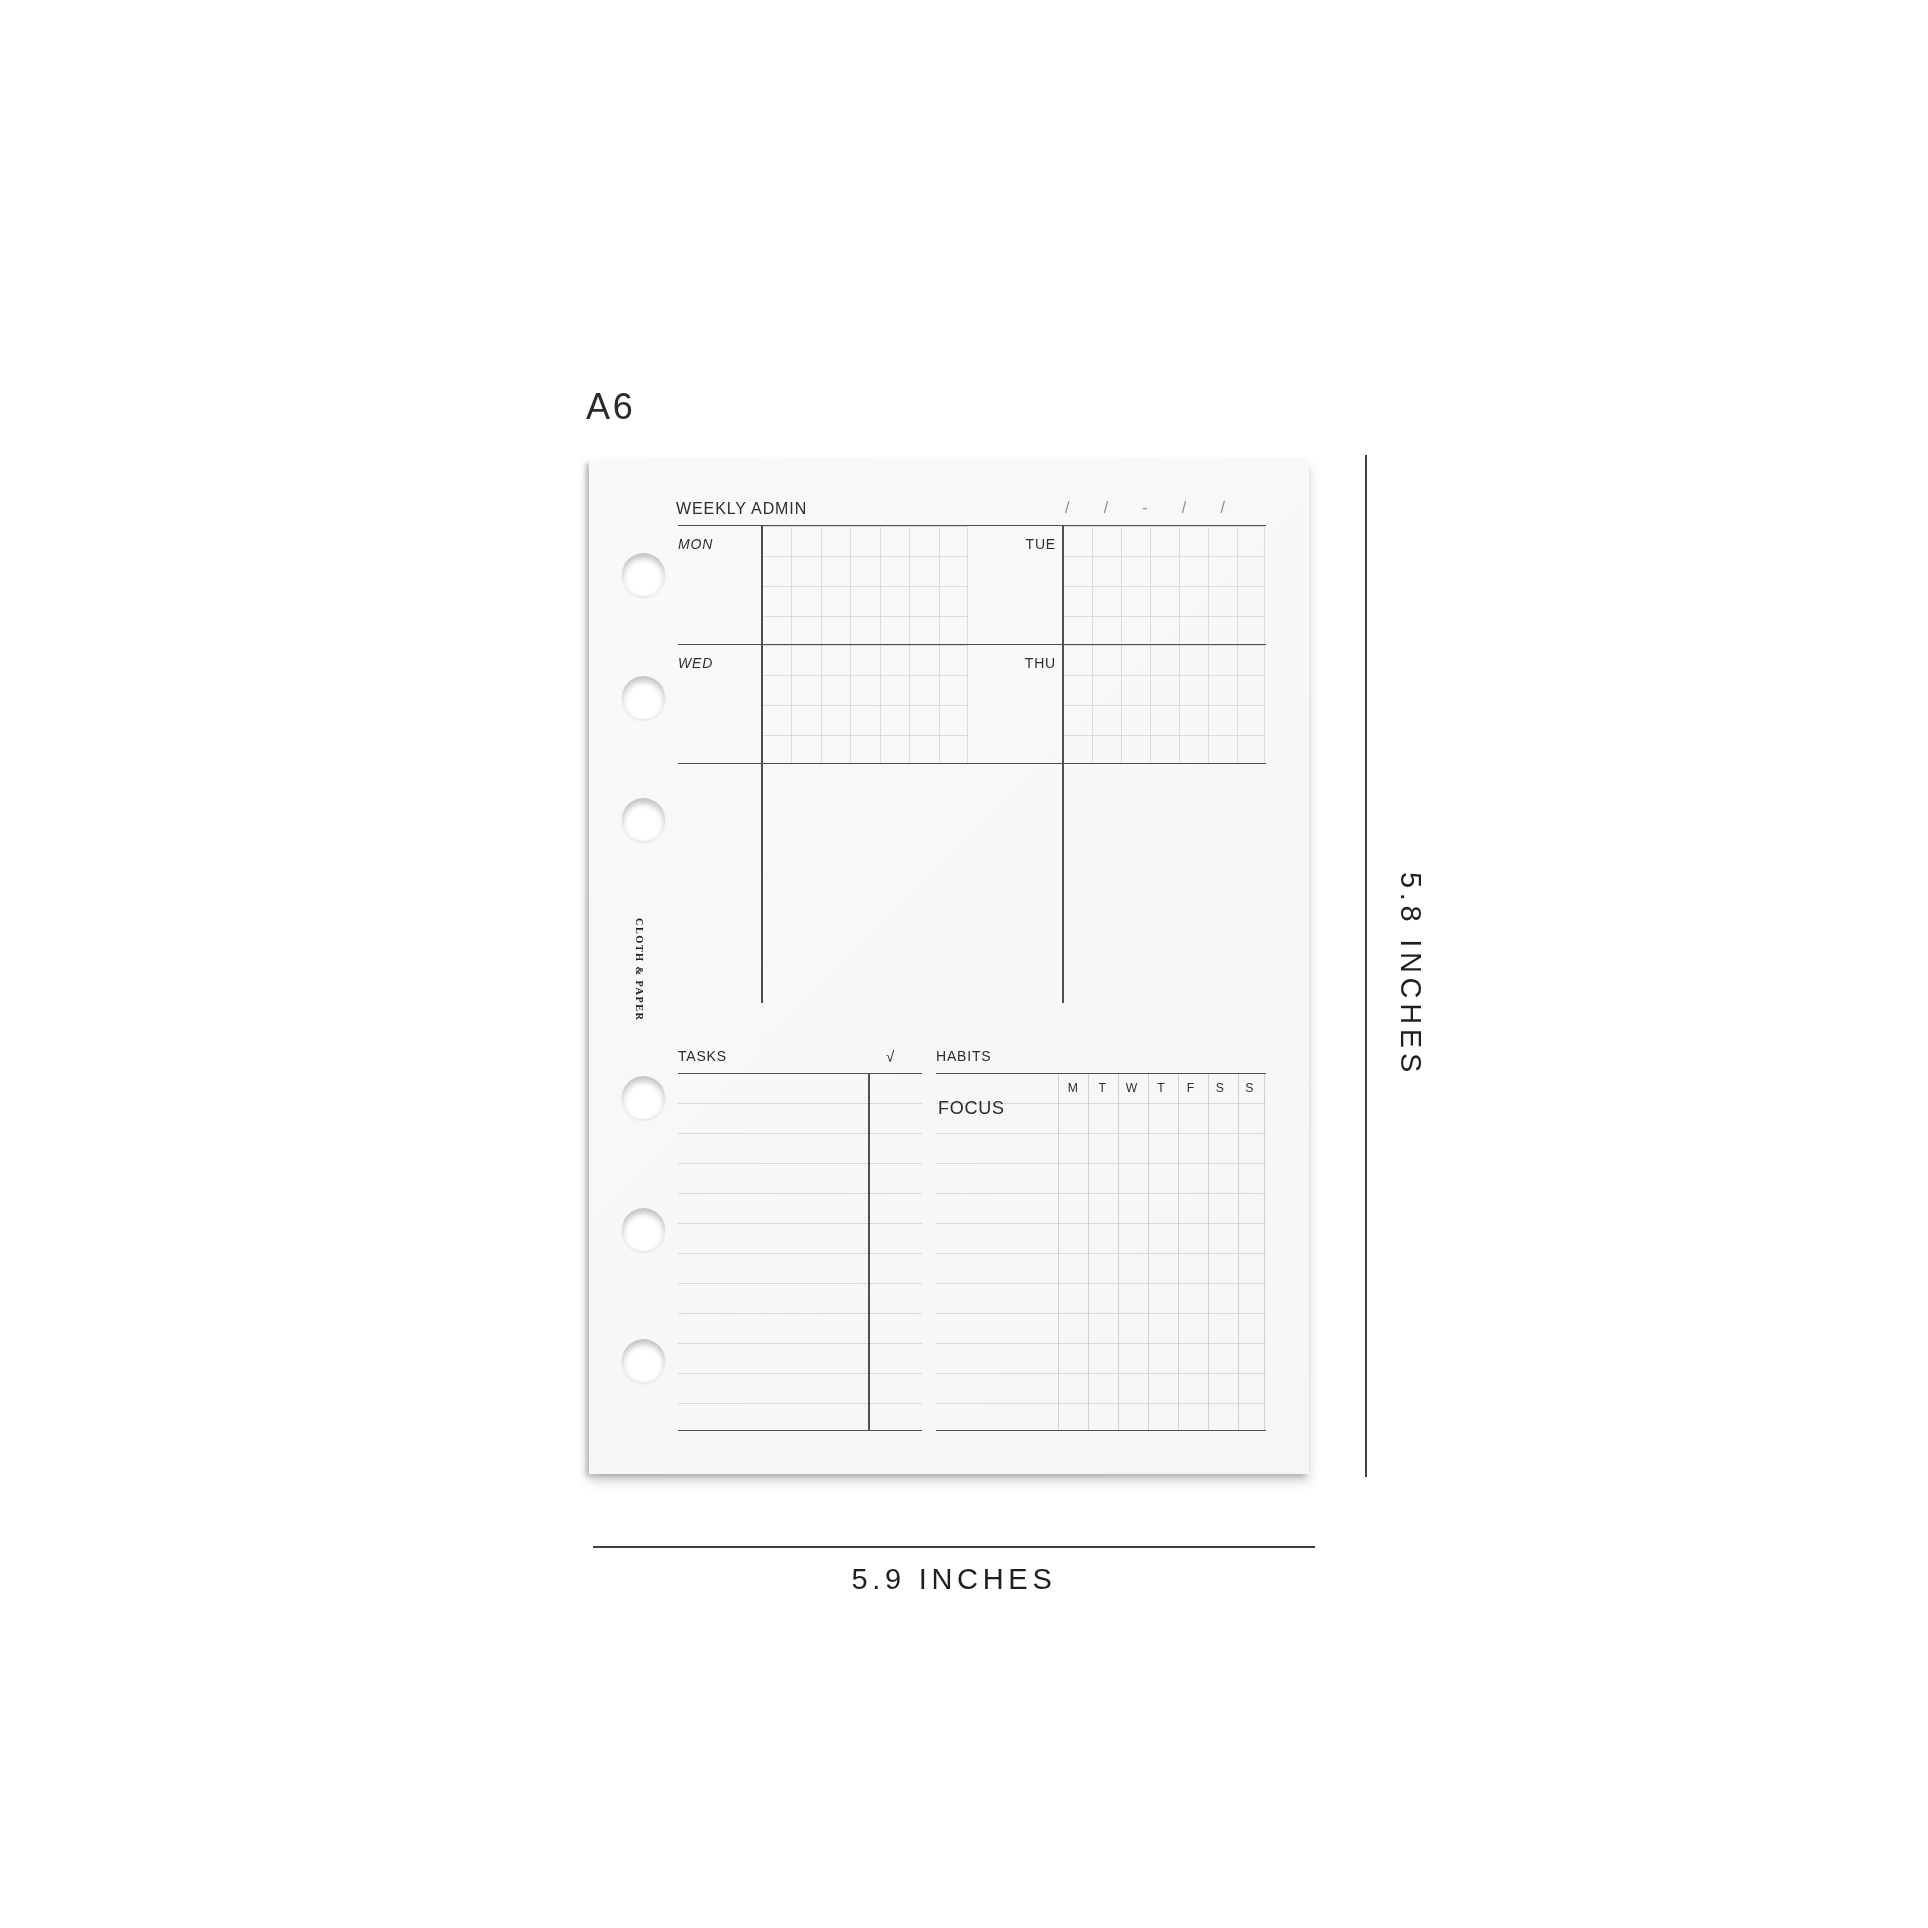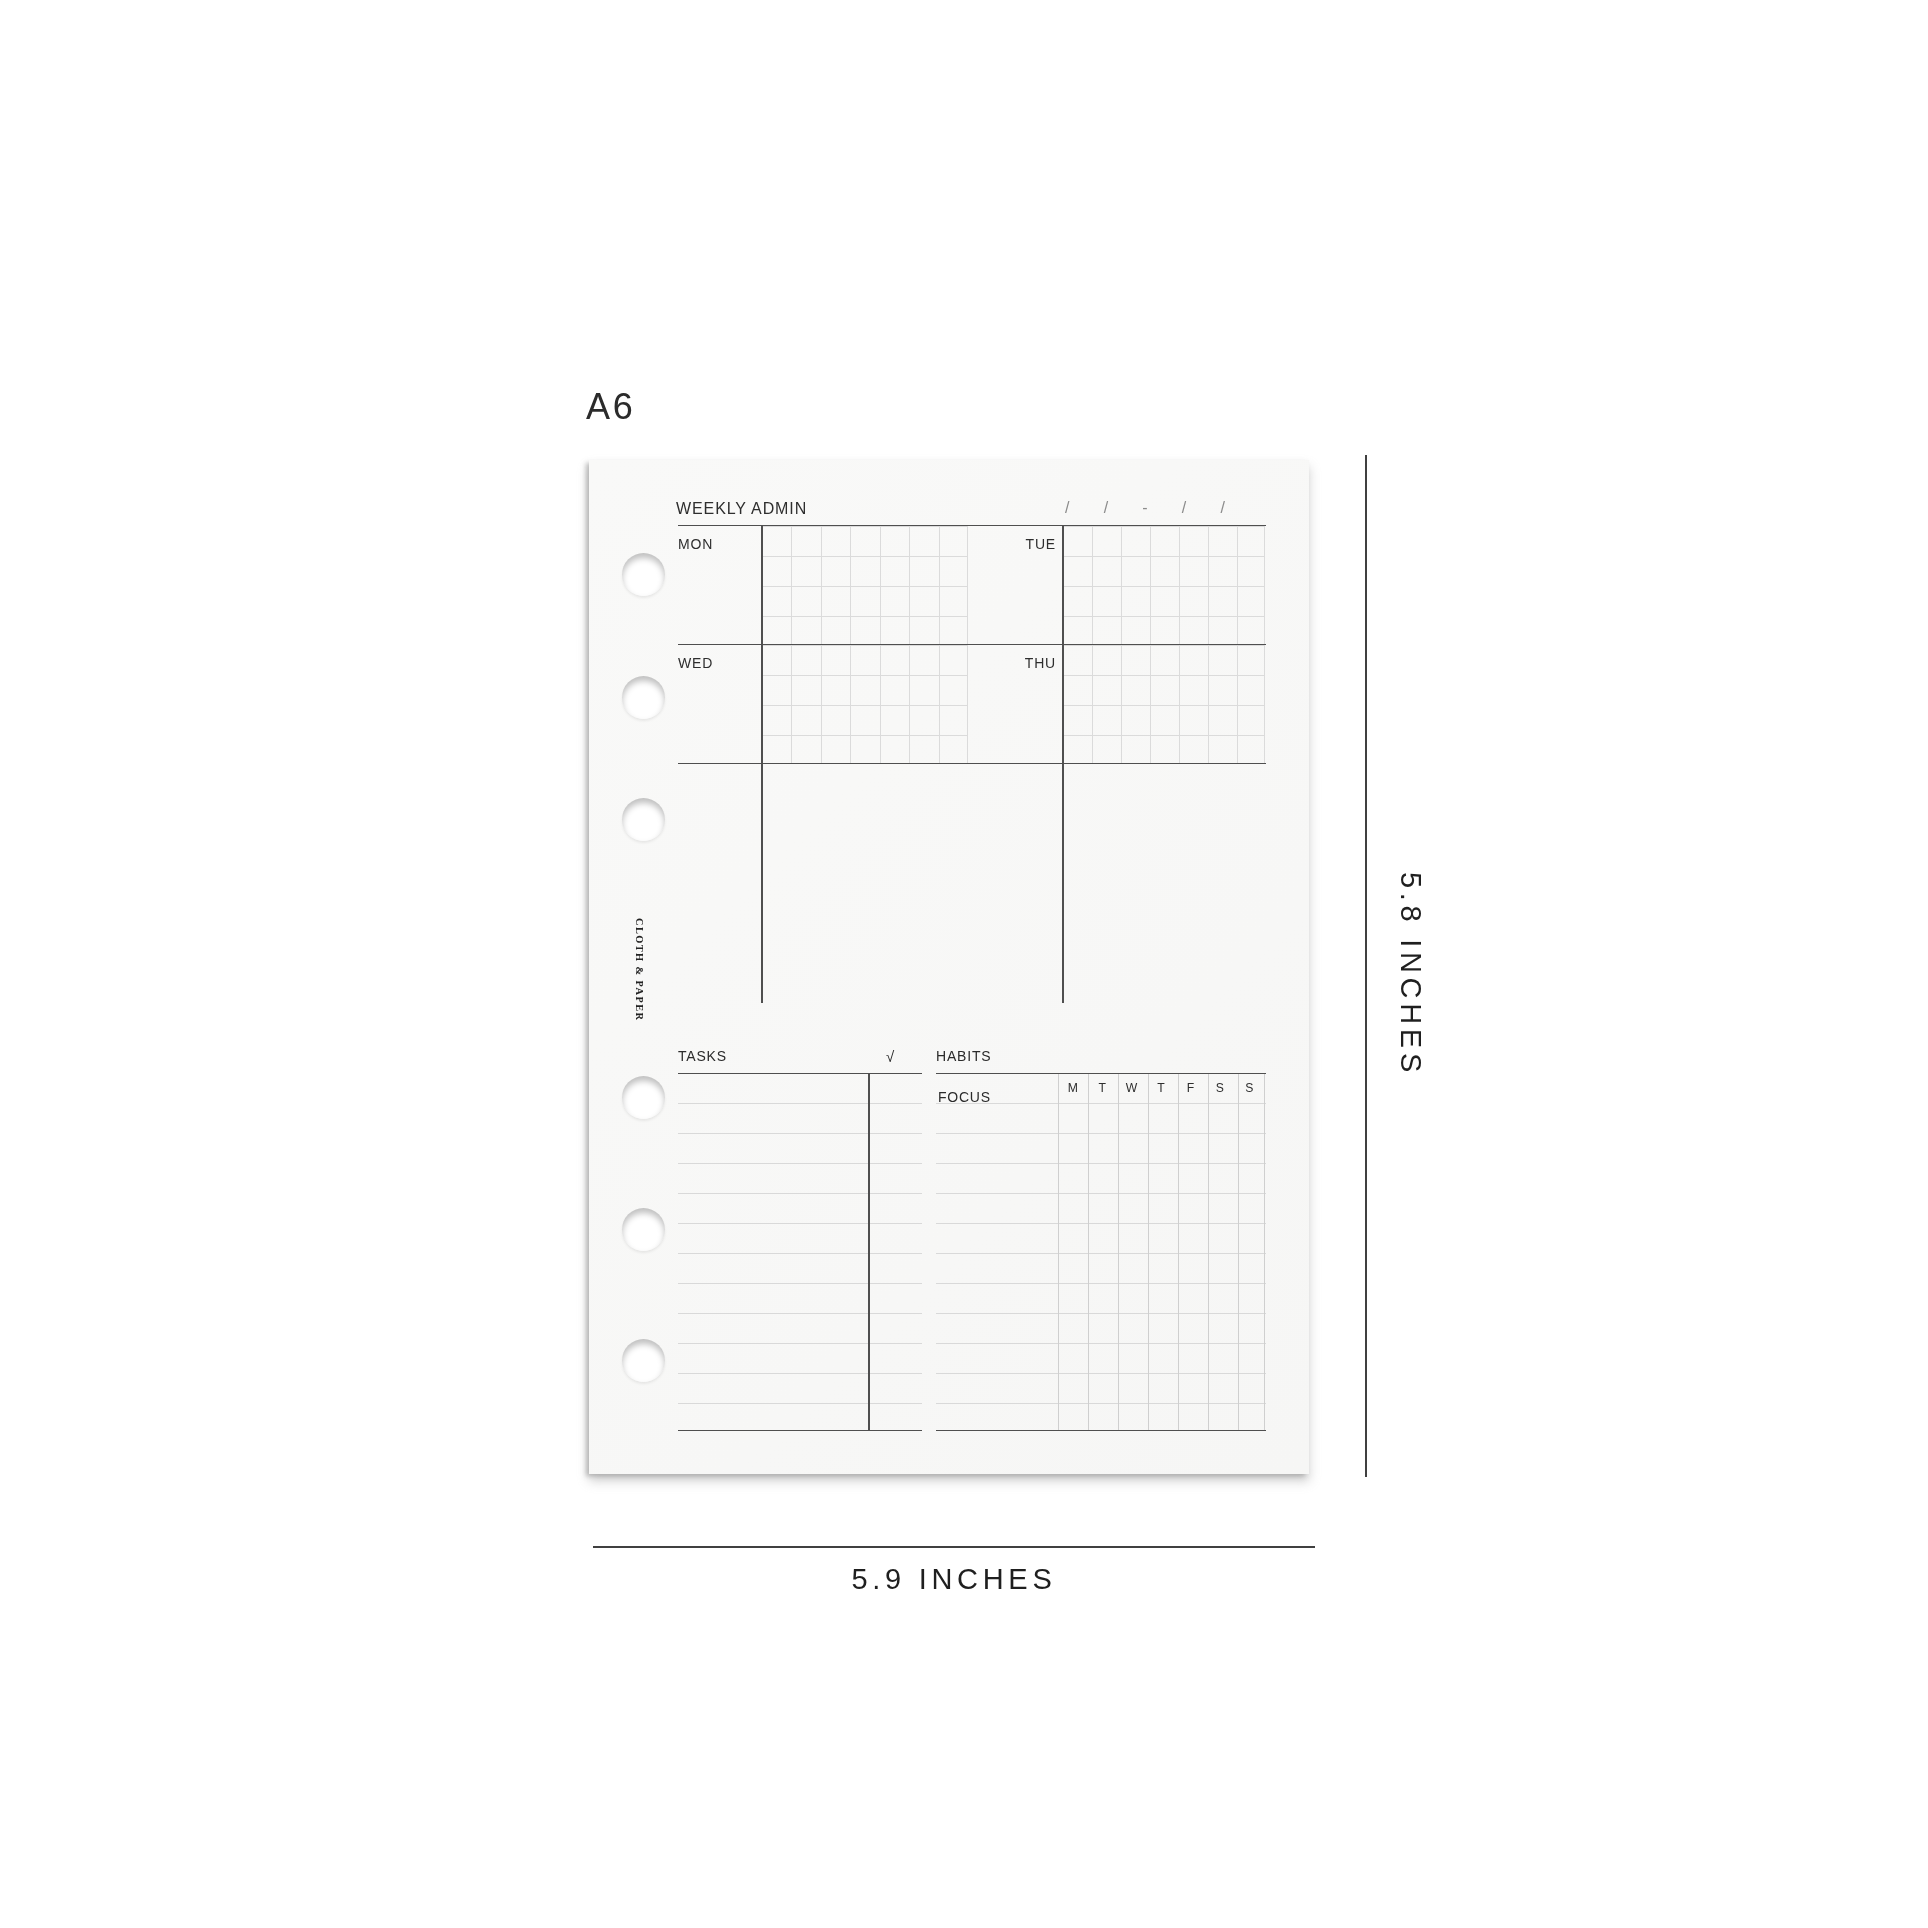--- a/index.html
+++ b/index.html
@@ -26,21 +26,21 @@
   
   .wa-title{position:absolute;left:87px;top:40px;font-size:16px;letter-spacing:0.9px;color:#2e2e2e;}
   .slashes{position:absolute;left:476px;top:39px;width:160px;display:flex;
            justify-content:space-between;font-size:16px;color:#8c8c8c;}
 
   
   .week-table{position:absolute;left:89px;top:65px;width:588px;height:478px;
               border-top:1.9px solid #4f4f4f;box-sizing:border-box;}
   .week-row{position:relative;height:119px;border-bottom:1.9px solid #4f4f4f;box-sizing:border-box;}
   .day-label{position:absolute;top:9.4px;font-size:14px;letter-spacing:0.8px;color:#2e2e2e;line-height:1.3;}
-  .day-label.l1{left:0px;}
+  .day-label.l1{left:0px;font-style:italic;}
   .day-label.l2{left:299px;width:79px;text-align:right;}
   .wgrid{position:absolute;top:0;height:100%;box-sizing:border-box;
          border-right:0.9px solid #dbdbdb;
          background-image:repeating-linear-gradient(to right,#dbdbdb 0 0.9px,transparent 0.9px 29.5px),
                           repeating-linear-gradient(to bottom,#dbdbdb 0 0.9px,transparent 0.9px 30px);}
   .wgrid.g1{left:84px;width:206px;}
   .wgrid.g2{left:385px;width:202px;
          background-image:repeating-linear-gradient(to right,#dbdbdb 0 0.9px,transparent 0.9px 29px),
                           repeating-linear-gradient(to bottom,#dbdbdb 0 0.9px,transparent 0.9px 30px);}
   .tline{position:absolute;top:0;bottom:0;width:1.9px;background:#4f4f4f;}
@@ -53,21 +53,21 @@
   .habits-label{position:absolute;left:347px;top:588px;font-size:14px;letter-spacing:0.8px;}
 
   .tasks-table{position:absolute;left:89px;top:613px;width:244px;height:358px;box-sizing:border-box;
                border-top:1.9px solid #4f4f4f;border-bottom:1.9px solid #4f4f4f;
                background-image:repeating-linear-gradient(to bottom,transparent 0 29px,#d9d9d9 29px 30px);}
   .tasks-divider{position:absolute;left:190px;top:0;bottom:0;width:1.9px;background:#4f4f4f;}
 
   .habits-table{position:absolute;left:347px;top:613px;width:330px;height:358px;box-sizing:border-box;
                 border-top:1.9px solid #4f4f4f;border-bottom:1.9px solid #4f4f4f;
                 background-image:repeating-linear-gradient(to bottom,transparent 0 29px,#d9d9d9 29px 30px);}
-  .focus-label{position:absolute;left:1.9px;top:15px;font-size:14px;letter-spacing:0.8px;}
+  .focus-label{position:absolute;left:1.9px;top:24px;font-size:18px;letter-spacing:0.8px;}
   .habit-cols{position:absolute;left:122px;top:0;bottom:0;width:207px;box-sizing:border-box;
               border-right:0.9px solid #cfcfcf;
               background-image:repeating-linear-gradient(to right,#cfcfcf 0 0.9px,transparent 0.9px 30px);}
   .letters-row{position:absolute;left:0;right:0;top:0;height:29px;display:flex;}
   .letters-row span{flex:1;text-align:center;font-size:12.2px;line-height:29px;color:#2e2e2e;}
 
   
   .dim-vline{position:absolute;left:1365px;top:455px;width:1.9px;height:1022px;background:#404040;}
   .dim-height{position:absolute;left:1394px;top:872px;writing-mode:vertical-rl;
               font-size:29px;letter-spacing:4.7px;color:#1f1f1f;}

